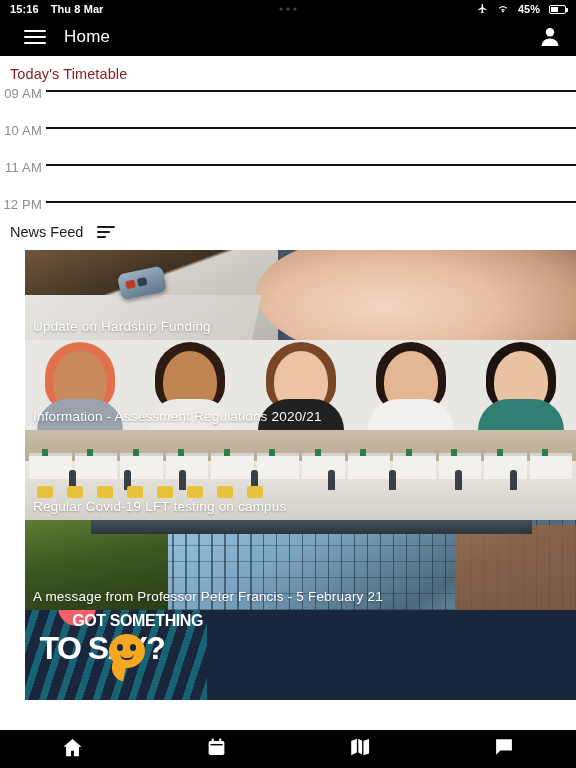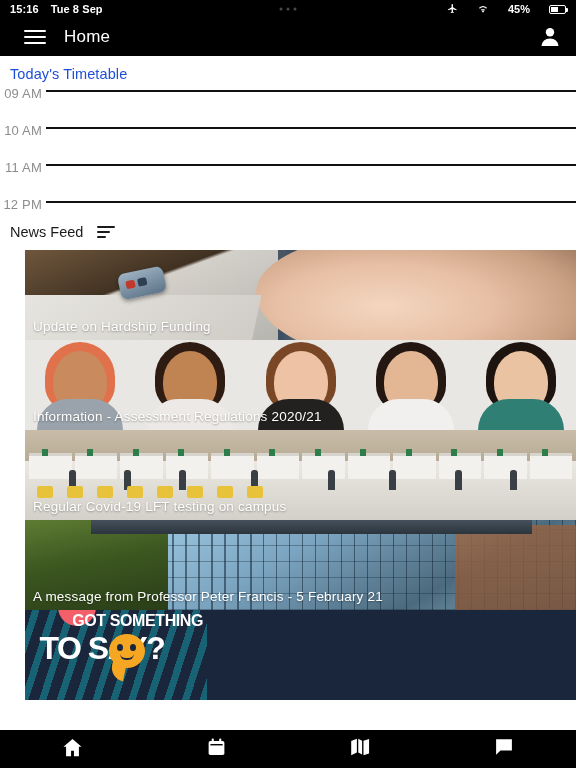--- a/index.html
+++ b/index.html
@@ -11,21 +11,21 @@
     position:relative;
   }
 
   
   .statusbar{
     height:18px; background:#000; color:#fff;
     display:flex; align-items:center; justify-content:space-between;
     padding:0 10px; font-size:11px; font-weight:bold; position:relative;
   }
   .sb-left{ display:flex; align-items:center; gap:12px; letter-spacing:.1px;}
-  .sb-right{ display:flex; align-items:center; gap:19px; }
+  .sb-right{ display:flex; align-items:center; gap:9px; }
   .sb-dots{
     position:absolute; left:50%; top:50%; transform:translate(-50%,-50%);
     display:flex; gap:4px;
   }
   .sb-dots i{ width:3px; height:3px; border-radius:50%; background:#4a4a4a; display:block;}
   .batt{
     width:17px; height:9px; border:1.2px solid #fff; border-radius:2px;
     position:relative; display:inline-block;
   }
   .batt::after{
@@ -41,21 +41,21 @@
     position:relative;
   }
   .hamburger{ width:22px; display:flex; flex-direction:column; gap:4px; cursor:pointer;}
   .hamburger span{ display:block; height:2px; background:#fff; border-radius:1px;}
   .appbar-title{ font-size:17px; font-weight:normal; letter-spacing:.2px;}
   .avatar{ position:absolute; right:14px; top:50%; transform:translateY(-50%); width:24px; height:24px;}
 
   
   .timetable-sec{ background:#fff; padding:10px 0 0 0;}
   .section-title{
-    font-size:14.5px; color:#1d4ed8; padding:0 10px 8px 10px; letter-spacing:.1px;
+    font-size:14.5px; color:#7f1d1d; padding:0 10px 8px 10px; letter-spacing:.1px;
   }
   .tt-grid{ position:relative; height:120px; }
   .tt-row{ position:relative; height:37px; }
   .tt-label{
     position:absolute; left:0; width:42px; text-align:right;
     font-size:13px; color:#8d8d8d; top:-4px; letter-spacing:.2px;
   }
   .tt-line{
     position:absolute; left:46px; right:0; top:0; height:2px; background:#111;
   }
@@ -212,21 +212,21 @@
     display:flex; align-items:center;
   }
   .nav-item{ flex:1; display:flex; align-items:center; justify-content:center; cursor:pointer;}
 </style>
 </head>
 <body>
 
 <div class="statusbar">
   <div class="sb-left">
     <span>15:16</span>
-    <span>Tue 8 Sep</span>
+    <span>Thu 8 Mar</span>
   </div>
   <div class="sb-dots">
     <i></i>
     <i></i>
     <i></i>
   </div>
   <div class="sb-right">
     <span>
       <svg width="11" height="11" viewBox="0 0 24 24">
           <path fill="#fff" d="M21 16v-2l-8-5V3.5A1.5 1.5 0 0 0 11.5 2 1.5 1.5 0 0 0 10 3.5V9l-8 5v2l8-2.5V19l-2 1.5V22l3.5-1 3.5 1v-1.5L13 19v-5.5z"></path>

